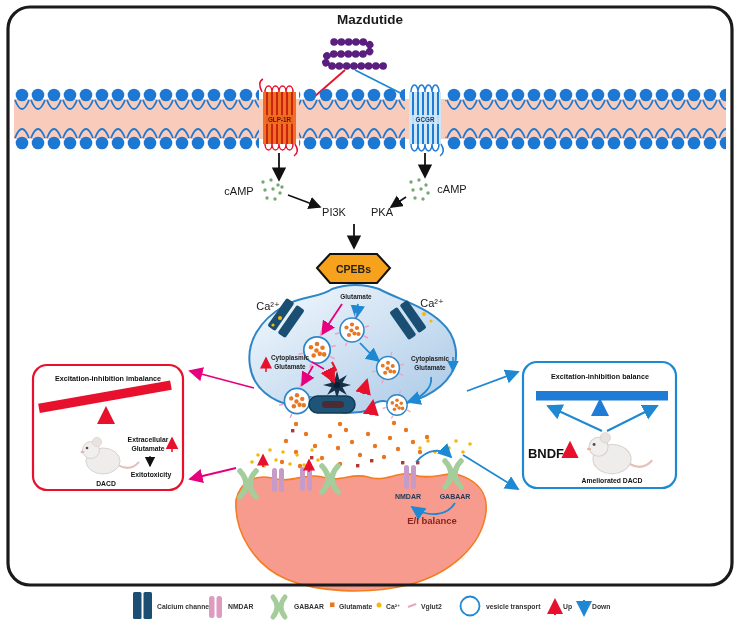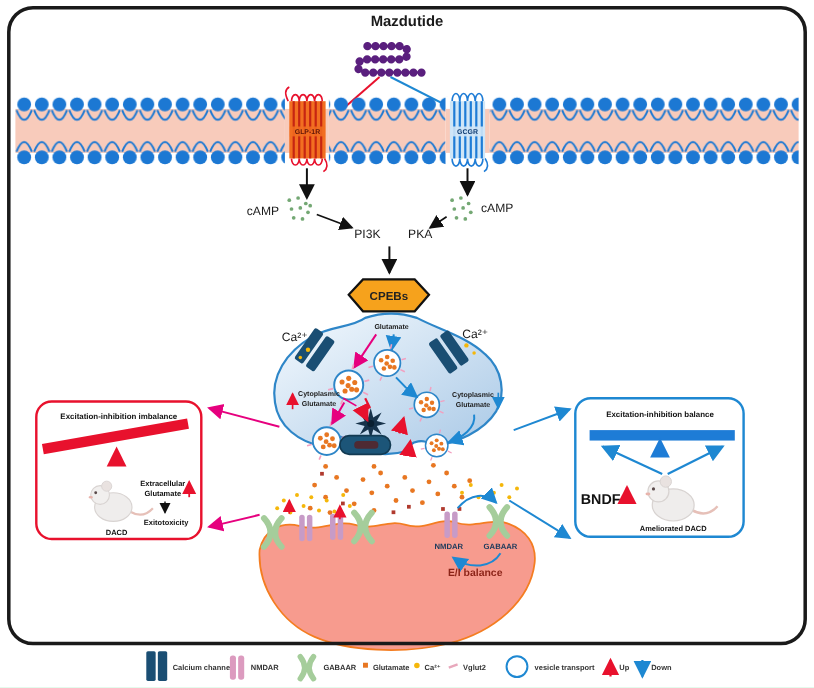--- a/index.html
+++ b/index.html
@@ -1,16 +1,16 @@
 <!DOCTYPE html>
 <html><head>
 <meta charset="utf-8">
 <style>
   html,body{margin:0;padding:0;background:#fff;}
-  .stage{width:740px;height:625px;position:relative;background:#86efac;overflow:hidden;}
+  .stage{width:740px;height:625px;position:relative;background:#a21caf;overflow:hidden;}
   svg text{font-family:"Liberation Sans","DejaVu Sans",sans-serif;}
   .t-title{font-size:13.5px;font-weight:bold;fill:#1a1a1a;}
   .t-node{font-size:11px;fill:#1a1a1a;}
   .t-rec{font-size:6.3px;font-weight:bold;}
   .t-tiny{font-size:6.4px;font-weight:bold;fill:#222;}
   .t-ca{font-size:11px;fill:#1a1a1a;}
   .t-boxtitle{font-size:7.2px;font-weight:bold;fill:#111;}
   .t-box{font-size:6.8px;font-weight:bold;fill:#111;}
   .t-bndf{font-size:13px;font-weight:bold;fill:#111;}
   .t-syn{font-size:7px;font-weight:bold;fill:#1B3A5C;}

